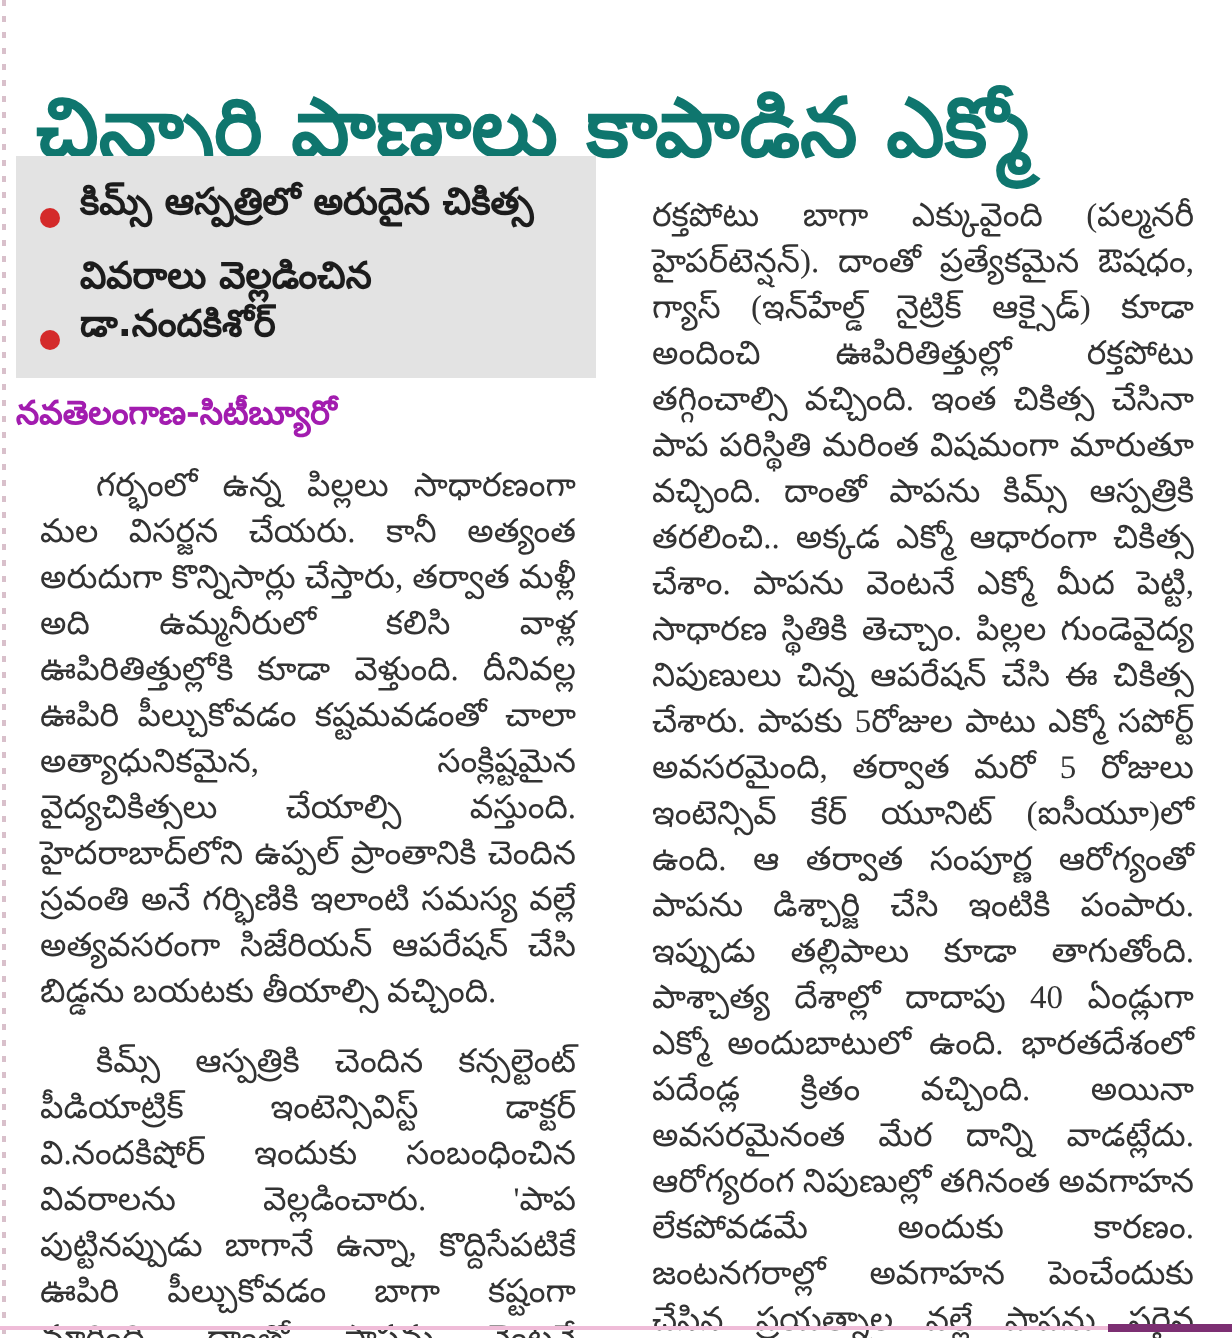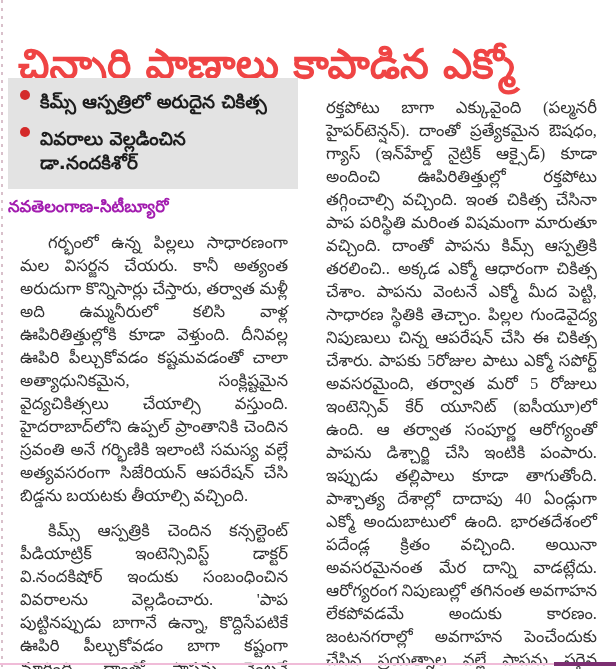--- a/index.html
+++ b/index.html
@@ -14,33 +14,33 @@
   .left-rule {
     position:absolute; left:1px; top:0; bottom:0; width:2px;
     background-image:repeating-linear-gradient(to bottom, #d9c0cb 0 3px, transparent 3px 8px);
   }
   .headline {
     position:absolute; left:18px; top:4px; width:592px;
     font-family:"DejaVu Sans", sans-serif;
     font-weight:bold;
     font-size:41px;
     line-height:66px;
-    color:#ef4444;
+    color:#0f766e;
     white-space:nowrap;
   }
   .col-left  { position:absolute; left:8px;  top:78px; width:292px; }
   .col-right { position:absolute; left:314px; top:84px; width:295px; }
 
   .highlight-box {
     background:#e3e3e3;
     padding:12px 8px 14px 12px;
     margin-right:2px;
   }
   .highlight-item {
-    display:flex; align-items:flex-start; gap:10px;
+    display:flex; align-items:flex-end; gap:10px;
     font-family:"DejaVu Sans", sans-serif;
     font-weight:bold;
     font-size:18.5px;
     color:#1c1c1c;
     line-height:24px;
   }
   .highlight-item + .highlight-item { margin-top:13px; }
   .bullet-dot {
     flex:0 0 auto;
     width:10px; height:10px; border-radius:50%;

